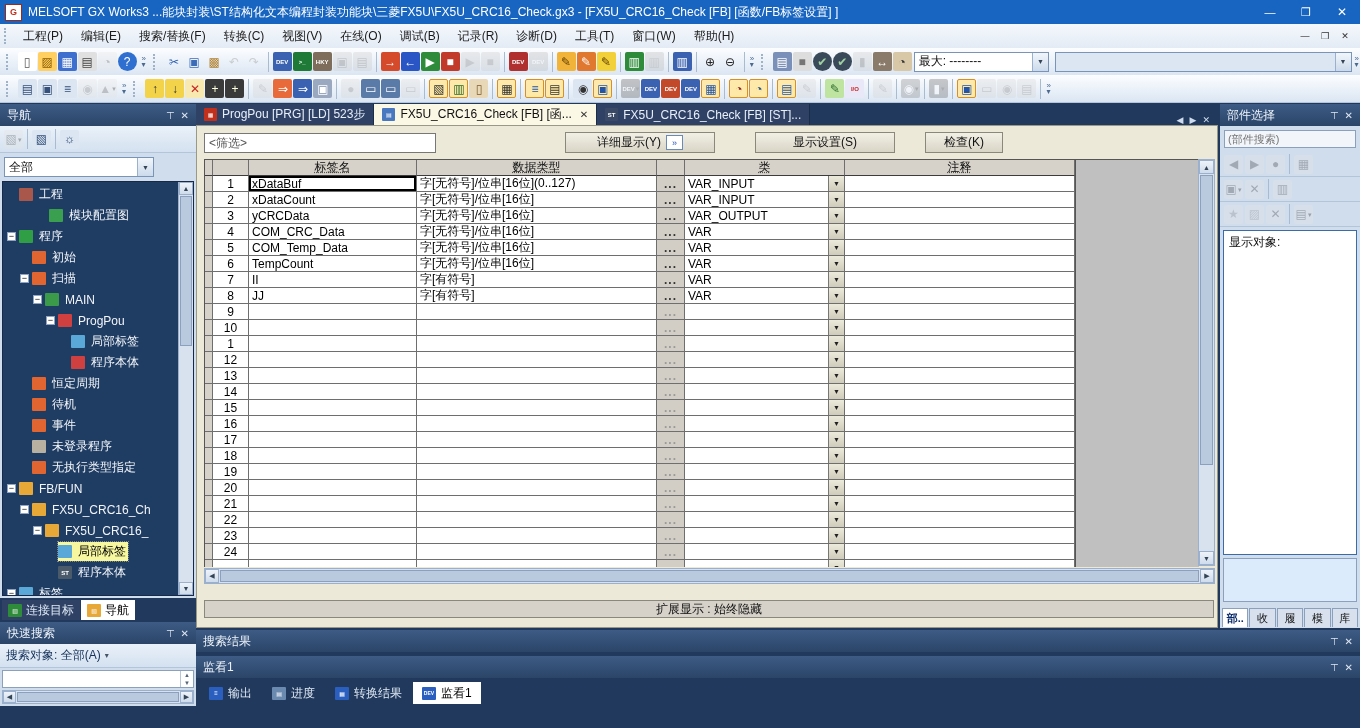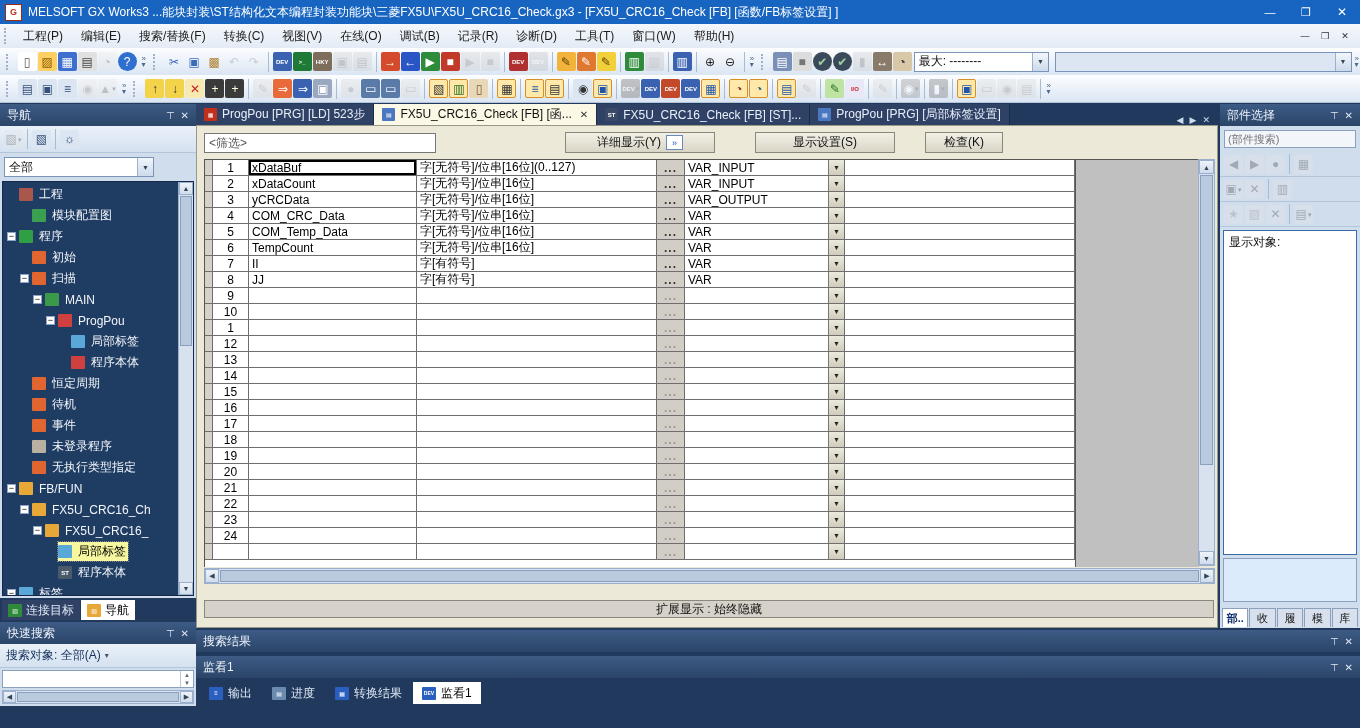--- a/index.html
+++ b/index.html
@@ -549,24 +549,20 @@
         </div>
         <div class="dtab active" data-name="doc-tab-fb-label">
           <span class="tabico" data-name="label-doc-icon" style="background: rgb(74, 120, 192); color: rgb(255, 255, 255);">▤</span>
           <span data-name="doc-tab-label">FX5U_CRC16_Check [FB] [函...</span>
           <span class="close" data-name="close-tab-icon">✕</span>
         </div>
         <div class="dtab" data-name="doc-tab-fb-st">
           <span class="tabico" data-name="st-doc-icon" style="background: rgb(58, 74, 102); color: rgb(255, 255, 255);">ST</span>
           <span data-name="doc-tab-label">FX5U_CRC16_Check [FB] [ST]...</span>
         </div>
-        <div class="dtab" data-name="doc-tab-progpou-label">
-          <span class="tabico" data-name="label-doc-icon" style="background: rgb(74, 120, 192); color: rgb(255, 255, 255);">▤</span>
-          <span data-name="doc-tab-label">ProgPou [PRG] [局部标签设置]</span>
-        </div>
       </div>
     <div id="tabscroll" data-name="tab-scroll-controls">
       <span data-name="tab-scroll-left-icon">◀</span>
       <span data-name="tab-scroll-right-icon">▶</span>
       <span data-name="tab-close-icon">✕</span>
     </div>
   </div>
 
   <div id="navpanel" class="abs" data-name="navigation-panel">
     <div class="phead" data-name="navigation-header">
@@ -596,21 +592,21 @@
     </div>
     <div id="navtree" data-name="project-tree">
       <div id="treerows" style="padding: 2px 0px 0px;">
           <div class="trow" data-name="tree-item-project" style="padding-left: 4px;">
             <span class="tspace"></span>
             <span class="selwrap">
               <span class="ticon" data-name="project-icon"></span>
               <span class="tlabel" data-name="tree-item-label">工程</span>
             </span>
           </div>
-          <div class="trow" data-name="tree-item-module-config" style="padding-left: 17px;">
+          <div class="trow" data-name="tree-item-module-config" style="padding-left: 34px;">
             <span class="tspace"></span>
             <span class="selwrap">
               <span class="ticon" data-name="module-config-icon"></span>
               <span class="tlabel" data-name="tree-item-label">模块配置图</span>
             </span>
           </div>
           <div class="trow" data-name="tree-item-program" style="padding-left: 4px;">
             <span class="toggle" data-name="collapse-icon">−</span>
             <span class="selwrap">
               <span class="ticon" data-name="program-icon"></span>
@@ -792,20 +788,38 @@
     </div>
     <div class="abs ebtn" style="left:558px;top:6px;width:140px;" data-name="display-settings-button">
       <span>显示设置(S)</span>
     </div>
     <div class="abs ebtn" style="left:728px;top:6px;width:78px;" data-name="check-button">
       <span>检查(K)</span>
     </div>
 
     <div id="grid" class="abs" data-name="label-table">
       <div id="gridrows">
+          <div class="grow">
+            <div class="hcell" data-name="column-header-blank"></div>
+            <div class="hcell" data-name="column-header-blank"></div>
+            <div class="hcell" data-name="column-header-label">
+              <span>标签名</span>
+            </div>
+            <div class="hcell" data-name="column-header-data_type">
+              <span>数据类型</span>
+            </div>
+            <div class="hcell" data-name="column-header-blank"></div>
+            <div class="hcell" data-name="column-header-class">
+              <span>类</span>
+            </div>
+            <div class="hcell" data-name="column-header-comment">
+              <span>注释</span>
+            </div>
+            <div class="hcell" data-name="column-header-blank"></div>
+          </div>
           <div class="grow" data-name="table-row">
             <div class="cell gut" data-name="row-gutter"></div>
             <div class="cell num" data-name="row-number">1</div>
             <div class="cell selcell" data-name="cell-label">xDataBuf</div>
             <div class="cell" data-name="cell-data-type">字[无符号]/位串[16位](0..127)</div>
             <div class="cell dots" data-name="data-type-browse-button">...</div>
             <div class="cell cls" data-name="cell-class">
               <span class="v">VAR_INPUT</span>
               <span class="drop" data-name="class-dropdown-icon">▼</span>
             </div>

